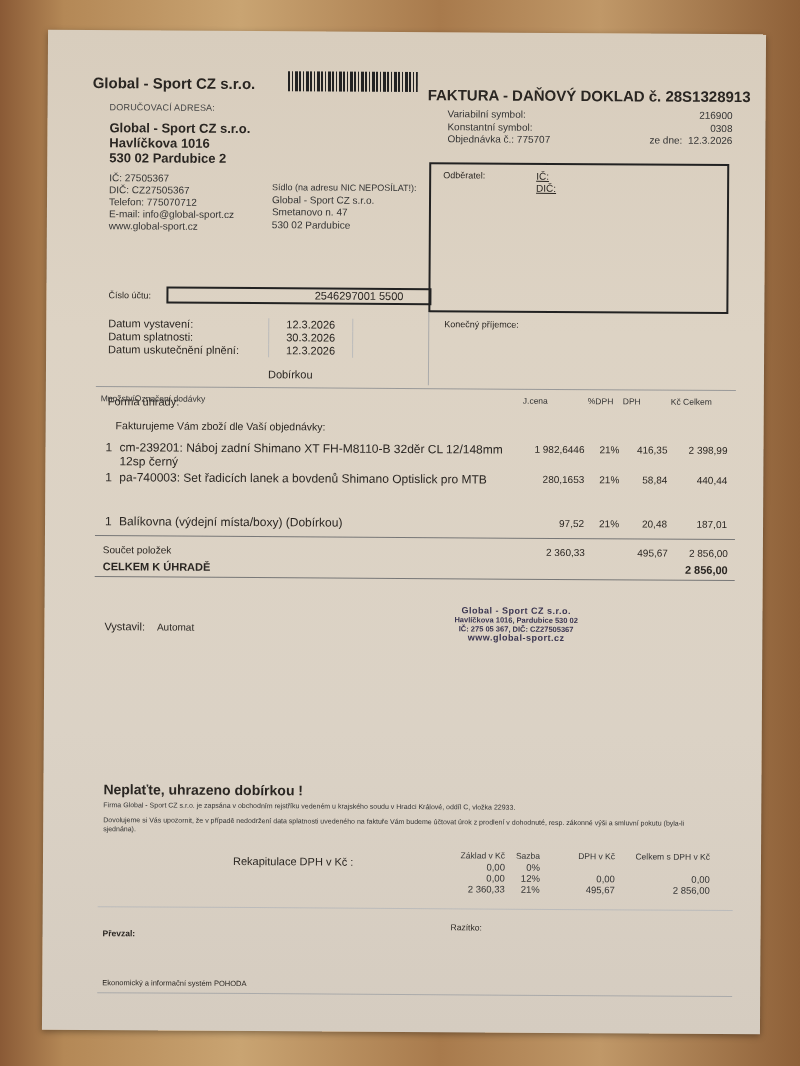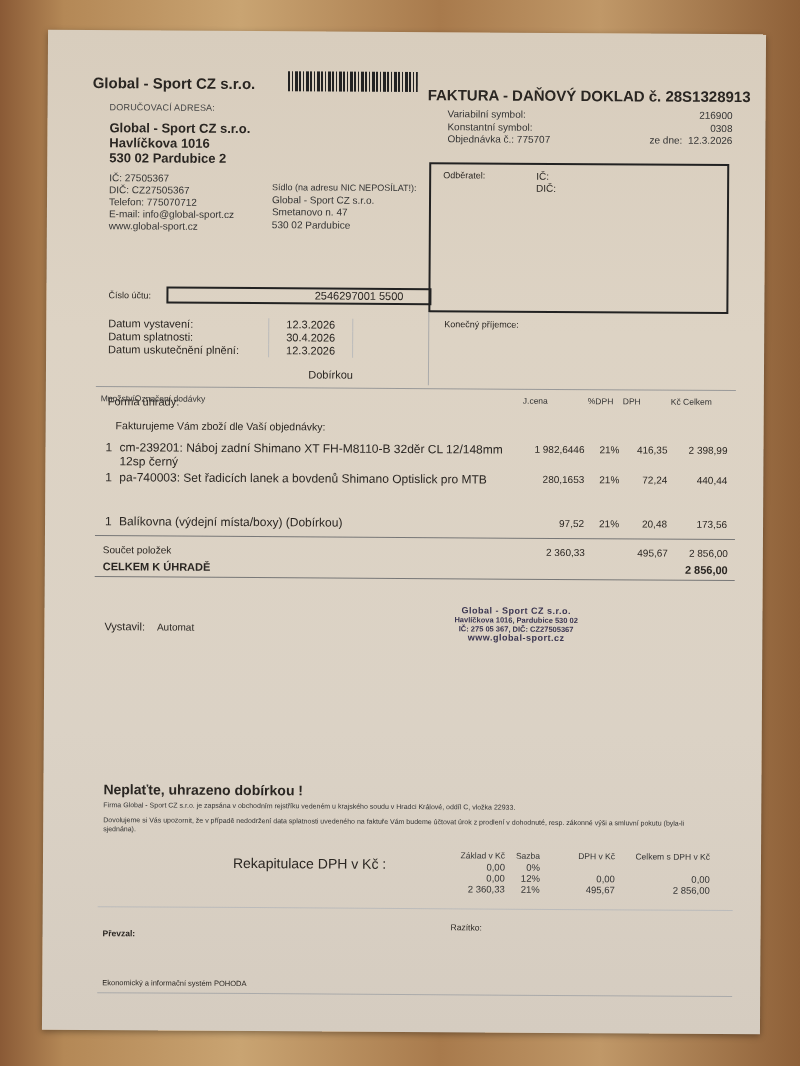--- a/index.html
+++ b/index.html
@@ -25,30 +25,30 @@
   .inv-title { left: 380px; top: 54px; font-size: 15px; font-weight: bold; }
   .deliv-label { left: 62px; top: 72px; font-size: 9px; color: #444; letter-spacing: 0.2px; }
   .deliv-name { left: 62px; top: 90px; font-size: 13px; font-weight: bold; line-height: 15px; }
   .seller-info { left: 62px; top: 142px; font-size: 10px; line-height: 12px; color: #333; }
   .seat-info { left: 225px; top: 150px; font-size: 10px; line-height: 12.5px; color: #333; }
   .seat-info .lbl { font-size: 9px; }
   .sym-table { left: 400px; top: 76px; width: 285px; font-size: 10px; color: #333; line-height: 12.5px; }
   .sym-row { display: flex; justify-content: space-between; }
   .buyer-box { left: 382px; top: 130px; width: 300px; height: 150px; border: 2px solid #222; }
   .buyer-box .lbl { position: absolute; left: 12px; top: 6px; font-size: 9px; }
-  .buyer-box .ic { position: absolute; left: 105px; top: 6px; font-size: 10px; line-height: 12px; }
+  .buyer-box .ic { position: absolute; left: 105px; top: 6px; font-size: 10px; line-height: 12px; text-decoration: underline; }
   .acct-label { left: 62px; top: 260px; font-size: 9px; }
   .acct-box { left: 120px; top: 256px; width: 265px; height: 17px; border: 2px solid #222; font-size: 11px; text-align: right; padding-right: 26px; line-height: 13px; }
   .dates { left: 62px; top: 287px; font-size: 11px; line-height: 13px; }
   .dates .row { display: flex; }
   .dates .k { width: 160px; }
   .dates .v { width: 85px; text-align: center; border-left: 1px solid #bbb; border-right: 1px solid #bbb; }
   .form-pay { left: 62px; top: 337px; font-size: 11px; display: flex; }
   .form-pay .k { width: 160px; margin-top: 28px; }
-  .form-pay .v { width: 85px; text-align: right; }
+  .form-pay .v { width: 85px; text-align: left; }
   .vdivider { left: 382px; top: 280px; width: 1px; height: 73px; background: #aaa; }
   .final-recv { left: 398px; top: 287px; font-size: 9px; }
   .hline { height: 1px; background: #999; }
   .items-head { left: 55px; top: 363px; width: 630px; font-size: 8.5px; display: flex; color: #333; }
   .items-head .q { width: 34px; }
   .items-head .d { flex: 1; }
   .items-head .n { }
   .intro { left: 70px; top: 389px; font-size: 10.5px; }
   .item { position: absolute; left: 60px; width: 625px; display: flex; font-size: 12px; line-height: 14px; }
   .item .q { width: 14px; }
@@ -58,21 +58,21 @@
   .sum-box { left: 50px; top: 505px; width: 640px; height: 42px; border-top: 1px solid #777; border-bottom: 1px solid #777; }
   .sum-row { position: absolute; left: 8px; width: 625px; display: flex; font-size: 10px; }
   .sum-row .l { flex: 1; }
   .total-row { font-weight: bold; font-size: 11px; }
   .issued { left: 60px; top: 590px; font-size: 11px; }
   .issued span.v { margin-left: 12px; font-size: 10px; }
   .stamp { left: 410px; top: 574px; font-size: 7.5px; text-align: center; line-height: 9px; font-weight: bold; color: #3a3550; }
   .stamp .big { font-size: 9px; letter-spacing: 0.5px; }
   .dontpay { left: 60px; top: 751px; font-size: 14px; font-weight: bold; }
   .legal { left: 60px; font-size: 7px; color: #333; line-height: 9px; width: 610px; }
-  .vat-title { left: 190px; top: 824px; font-size: 14px; }
+  .vat-title { left: 190px; top: 824px; font-size: 11px; }
   .vat-table { left: 400px; top: 818px; font-size: 9.5px; color: #333; }
   .vat-table .row { display: flex; line-height: 11px; }
   .vat-table .b { width: 62px; text-align: right; }
   .vat-table .r { width: 35px; text-align: right; }
   .vat-table .d { width: 75px; text-align: right; }
   .vat-table .t { width: 95px; text-align: right; }
   .received { left: 60px; top: 898px; font-size: 8.5px; font-weight: bold; }
   .stamp-lbl { left: 400px; top: 890px; font-size: 8.5px; padding-left: 8px; }
   .pohoda { left: 60px; top: 948px; font-size: 7.5px; }
 </style>
@@ -133,21 +133,21 @@
   <div class="abs acct-label">Číslo účtu:</div>
   <div class="abs acct-box">2546297001  5500</div>
 
   <div class="abs dates">
     <div class="row">
         <span class="k">Datum vystavení:</span>
         <span class="v">12.3.2026</span>
       </div>
     <div class="row">
         <span class="k">Datum splatnosti:</span>
-        <span class="v">30.4.2026</span>
+        <span class="v">30.3.2026</span>
       </div>
     <div class="row">
         <span class="k">Datum uskutečnění plnění:</span>
         <span class="v">12.3.2026</span>
       </div>
   </div>
   <div class="abs form-pay">
     <span class="k">Forma úhrady:</span>
     <span class="v">Dobírkou</span>
   </div>
@@ -173,30 +173,30 @@
     <span class="num c1">1 982,6446</span>
     <span class="num c2">21%</span>
     <span class="num c3">416,35</span>
     <span class="num c4">2 398,99</span>
   </div>
   <div class="item" style="top:440px;">
     <span class="q">1</span>
     <span class="d">pa-740003: Set řadicích lanek a bovdenů Shimano Optislick pro MTB</span>
     <span class="num c1">280,1653</span>
     <span class="num c2">21%</span>
-    <span class="num c3">72,24</span>
+    <span class="num c3">58,84</span>
     <span class="num c4">440,44</span>
   </div>
   <div class="item" style="top:484px;">
     <span class="q">1</span>
     <span class="d">Balíkovna (výdejní místa/boxy) (Dobírkou)</span>
     <span class="num c1">97,52</span>
     <span class="num c2">21%</span>
     <span class="num c3">20,48</span>
-    <span class="num c4">173,56</span>
+    <span class="num c4">187,01</span>
   </div>
 
   <div class="abs sum-box">
     <div class="sum-row" style="top:8px;">
       <span class="l">Součet položek</span>
       <span style="width:70px;text-align:right;">2 360,33</span>
       <span style="width:83px;text-align:right;">495,67</span>
       <span style="width:60px;text-align:right;">2 856,00</span>
     </div>
     <div class="sum-row total-row" style="top:24px;">

